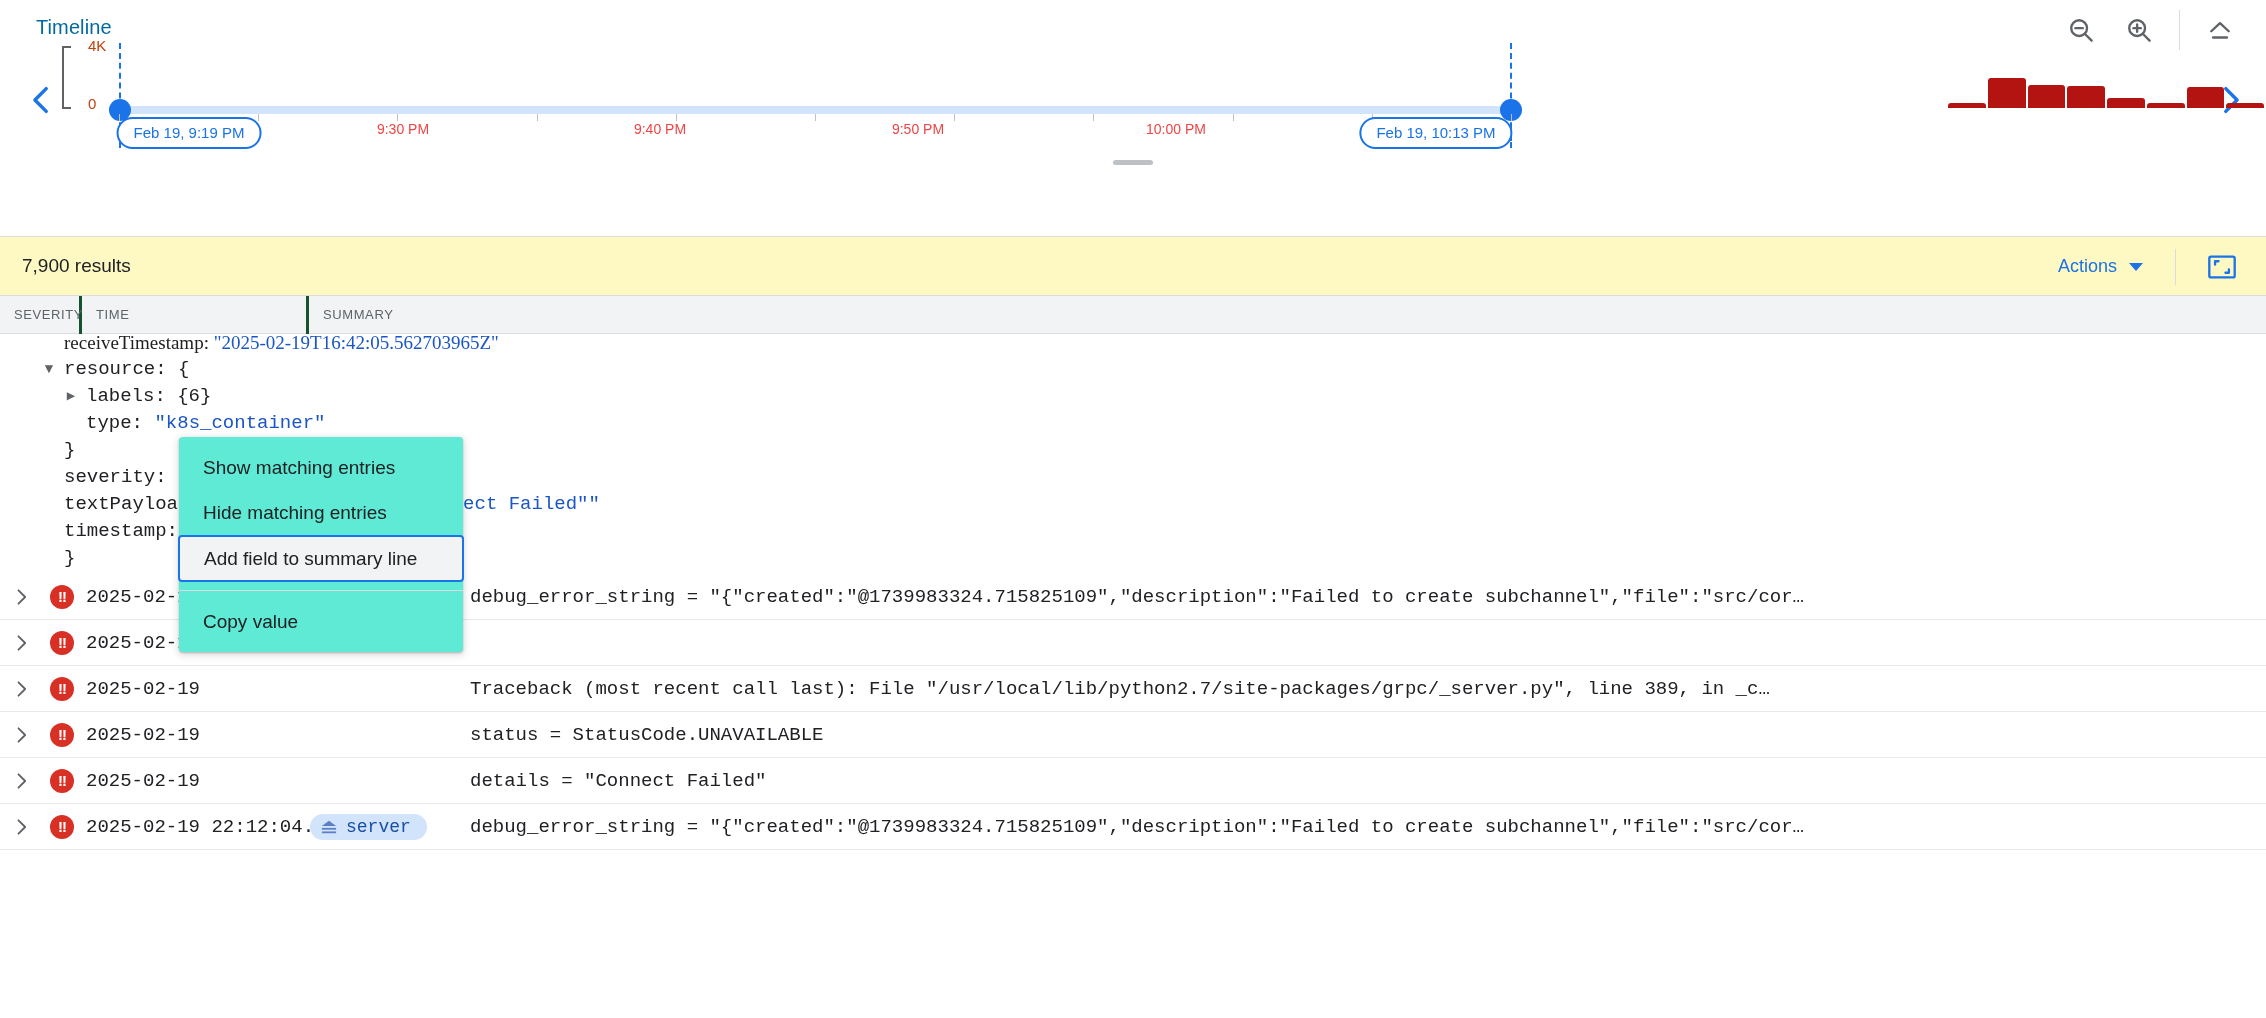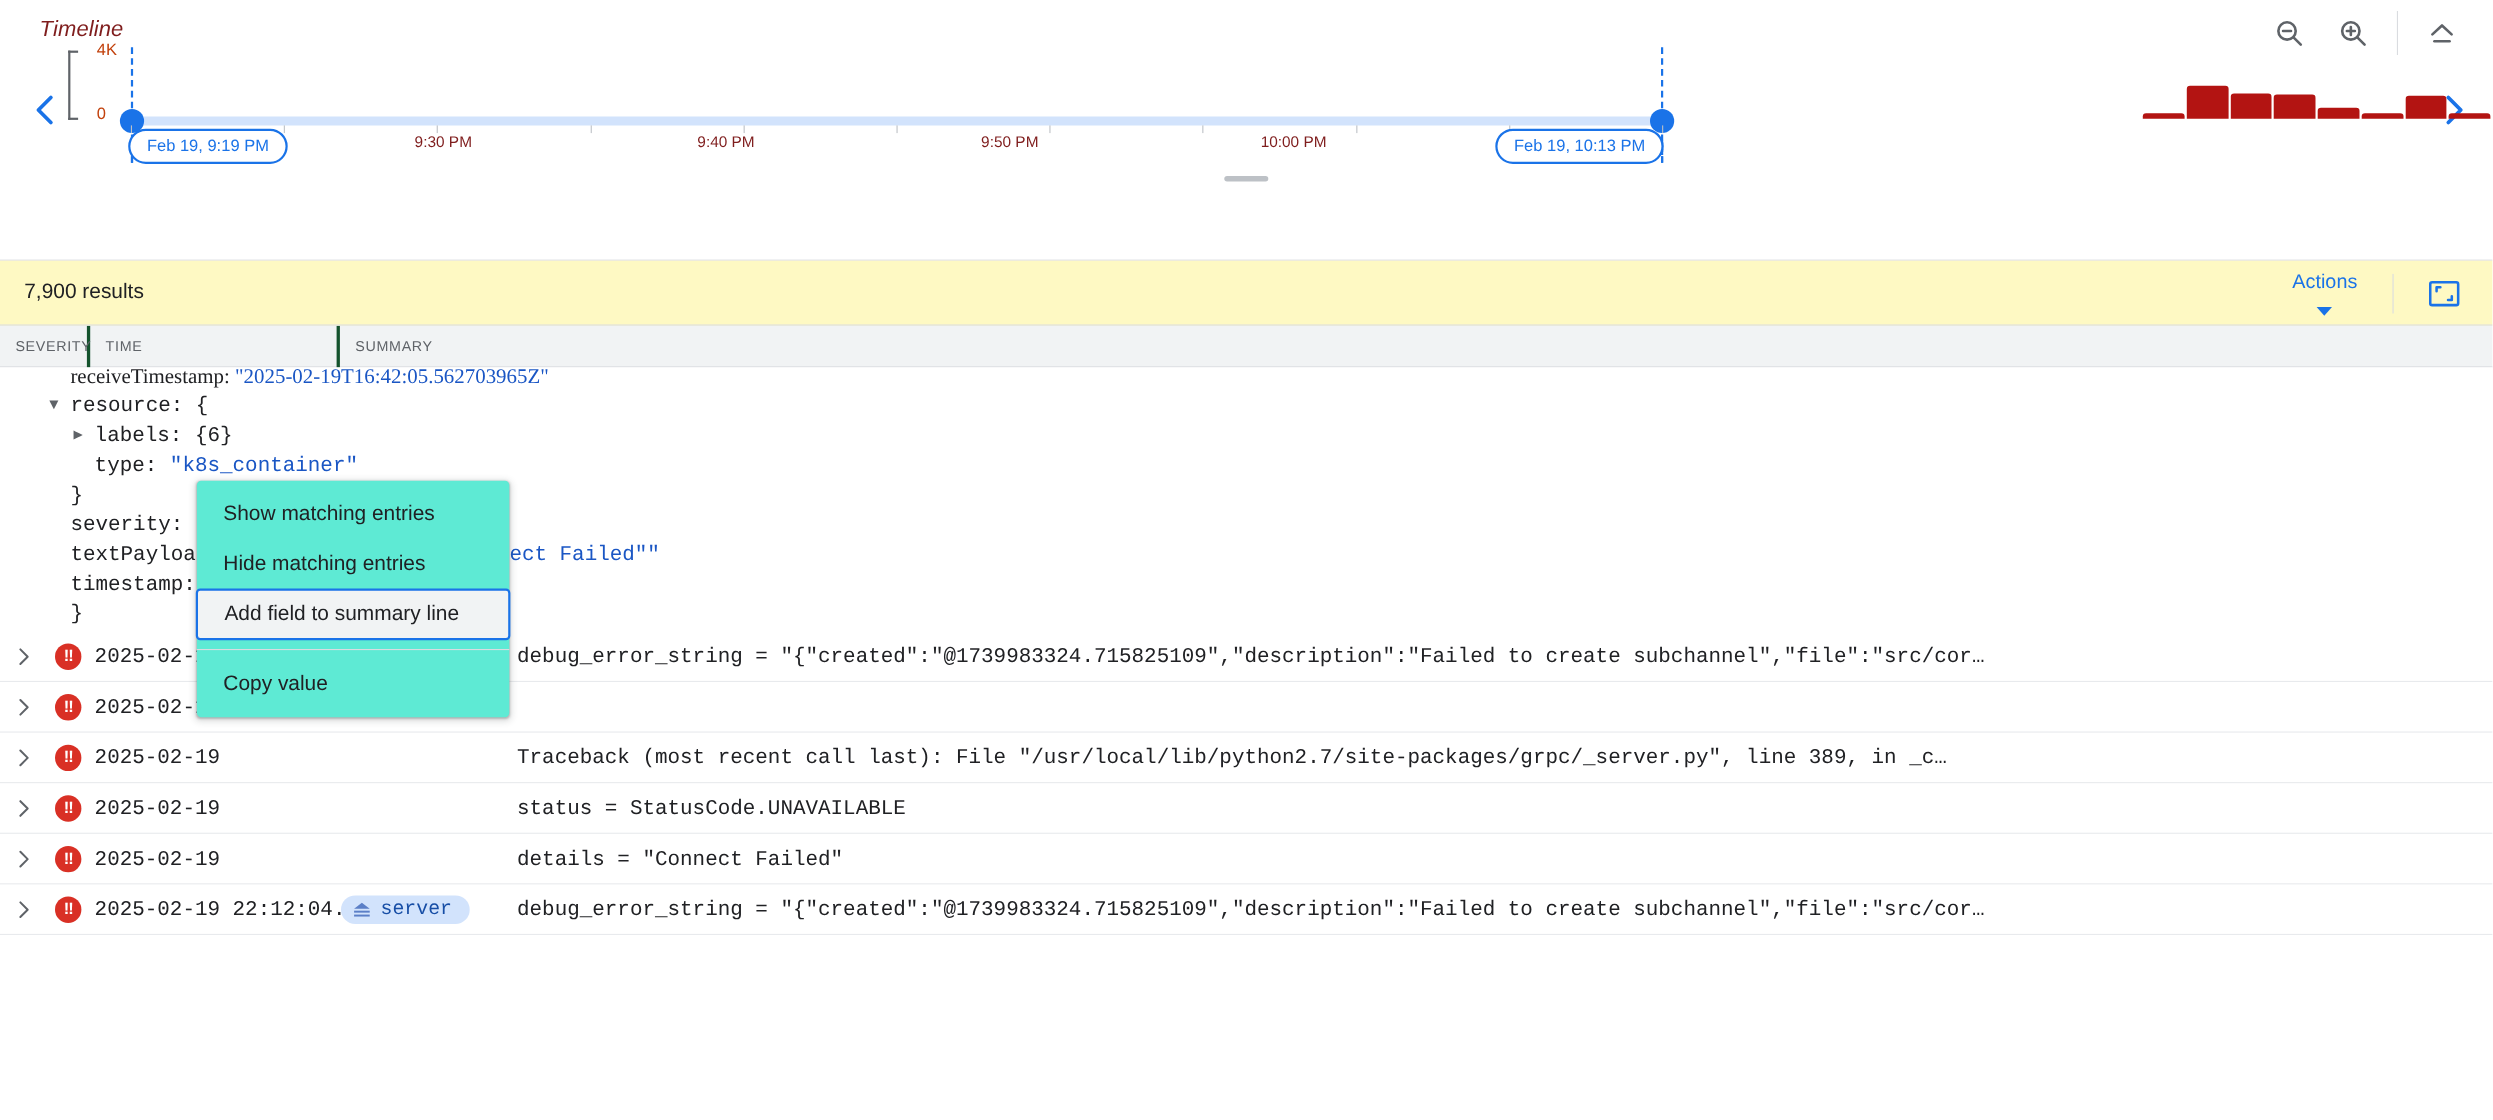--- a/index.html
+++ b/index.html
@@ -13,21 +13,21 @@
 
   
   .timeline-panel {
     position: relative;
     height: 237px;
     border-bottom: 1px solid #dadce0;
     background: #fff;
   }
   .timeline-title {
     position: absolute; left: 36px; top: 16px;
-    font-size: 20px; color: #7f1d1d; letter-spacing: .1px; font-style: italic;
+    font-size: 20px; color: #0369a1; letter-spacing: .1px;
   }
   .tl-actions {
     position: absolute; right: 22px; top: 6px;
     display: flex; align-items: center; gap: 10px;
   }
   .icon-btn {
     width: 48px; height: 48px; border-radius: 50%;
     display: flex; align-items: center; justify-content: center;
     background: transparent; border: none; cursor: pointer;
   }
@@ -93,21 +93,21 @@
   }
   .handle.lo { left: 109px; }
   .handle.hi { left: 1500px; }
 
   
   .tick {
     position: absolute; top: 114px; width: 1px; height: 7px; background: #bdc1c6;
   }
   .tick-lab {
     position: absolute; top: 121px;
-    font-size: 14px; color: #7f1d1d;
+    font-size: 14px; color: #ef4444;
     transform: translateX(-50%);
     white-space: nowrap;
   }
   .edge-chip {
     position: absolute; top: 117px;
     border: 2px solid #1a73e8; border-radius: 18px;
     color: #1a73e8; font-size: 15px;
     padding: 5px 15px 6px;
     background: #fff;
     white-space: nowrap;
@@ -134,21 +134,20 @@
   }
   .rb-right {
     position: absolute; right: 20px; top: 0; height: 59px;
     display: flex; align-items: center; gap: 8px;
   }
   .actions-btn {
     display:flex; align-items:center; gap: 12px;
     color: #1a73e8; font-size: 18px; padding: 6px 10px;
     cursor: pointer; background: none; border: none;
     font-family: "Liberation Sans", sans-serif;
-    flex-direction: column;
   }
   .caret-down {
     width:0;height:0;border-left:7px solid transparent;border-right:7px solid transparent;
     border-top: 8px solid #1a73e8;
   }
   .rb-divider { width:1px; height:36px; background:#dadce0; margin: 0 14px; }
 
   
   .table-head {
     height: 38px; background: #f1f3f4;

